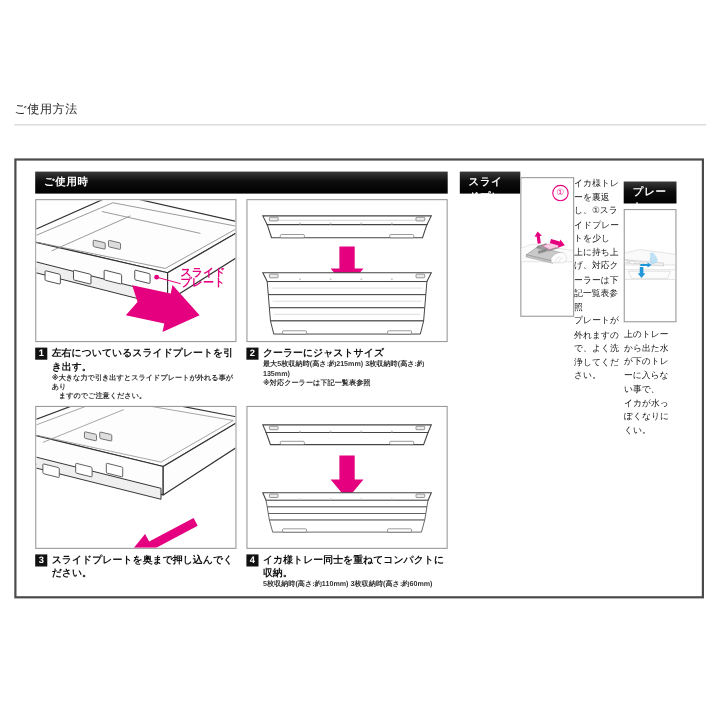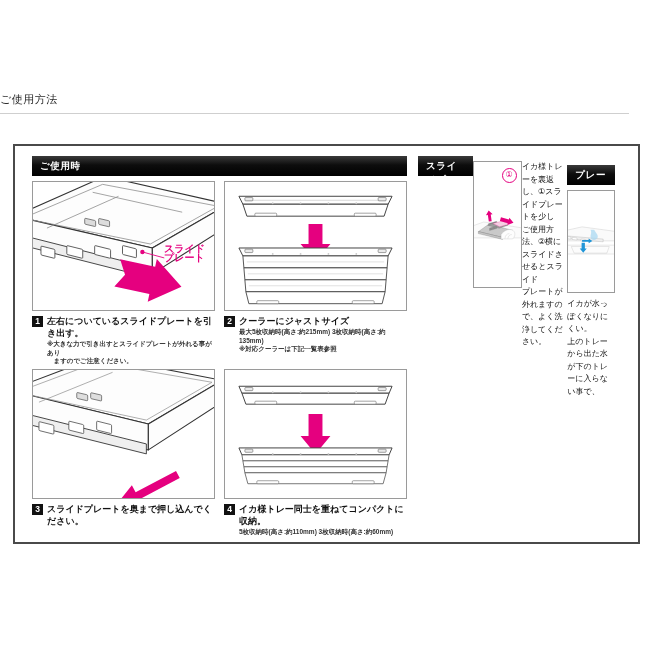--- a/index.html
+++ b/index.html
@@ -12,21 +12,21 @@
     height: 653px;
     font-family: "Liberation Sans", "DejaVu Sans", sans-serif;
     color: #1a1a1a;
     position: relative;
     overflow: hidden;
   }
 
   
   .page-head {
     position: absolute;
-    left: 0;
+    left: 13px;
     top: 92px;
     width: 629px;
   }
   .page-head-title {
     font-size: 11px;
     color: #2b2b2b;
     letter-spacing: 0.5px;
     padding-bottom: 6px;
   }
   .page-head-rule {
@@ -441,21 +441,21 @@
           <path d="M58 50 L70 50 L70 22 L78 22 L64 4 L50 22 L58 22 Z" fill="#e5007f" transform="rotate(-8 64 28)"></path>
 
           <path d="M108 40 L142 40 L142 32 L164 48 L142 64 L142 56 L108 56 Z" fill="#e5007f" transform="rotate(16 136 48)"></path>
         </svg>
         <div class="mark-circ" style="left:28px; top:6px;">①</div>
         <div class="mark-circ" style="left:110px; top:22px;">②</div>
       </div>
 
       <div class="rtext">
         <div>イカ様トレーを裏返し、①スライドプレートを少し</div>
-        <div>ご使用方法、②横にスライドさせるとスライド</div>
+        <div>上に持ち上げ、対応クーラーは下記一覧表参照</div>
         <div>プレートが外れますので、よく洗浄してください。</div>
       </div>
 
       <div class="rblock2">
         <div class="bar">プレート</div>
 
         <div class="rpic2">
           <svg width="100%" height="100%" viewBox="0 0 195 101">
 
             <g fill="#fafafa" stroke="#8f8f8f" stroke-width="0.9">
@@ -476,21 +476,21 @@
             <g fill="#fcfcfc" stroke="#8f8f8f" stroke-width="0.9">
               <path d="M-12 66 L206 66 L206 104 L-12 104 Z"></path>
               <path d="M14 72 L176 72 L166 100 L26 100 Z"></path>
             </g>
 
             <path d="M58 56 L72 56 L72 80 L80 80 L65 98 L50 80 L58 80 Z" fill="#2196d8"></path>
           </svg>
         </div>
 
         <div class="rtext">
+          <div>上のトレーから出た水が下のトレーに入らない事で、</div>
           <div>イカが水っぽくなりにくい。</div>
-          <div>上のトレーから出た水が下のトレーに入らない事で、</div>
         </div>
       </div>
 
     </div>
 
   </div>
 </div>
 
 </body></html>

